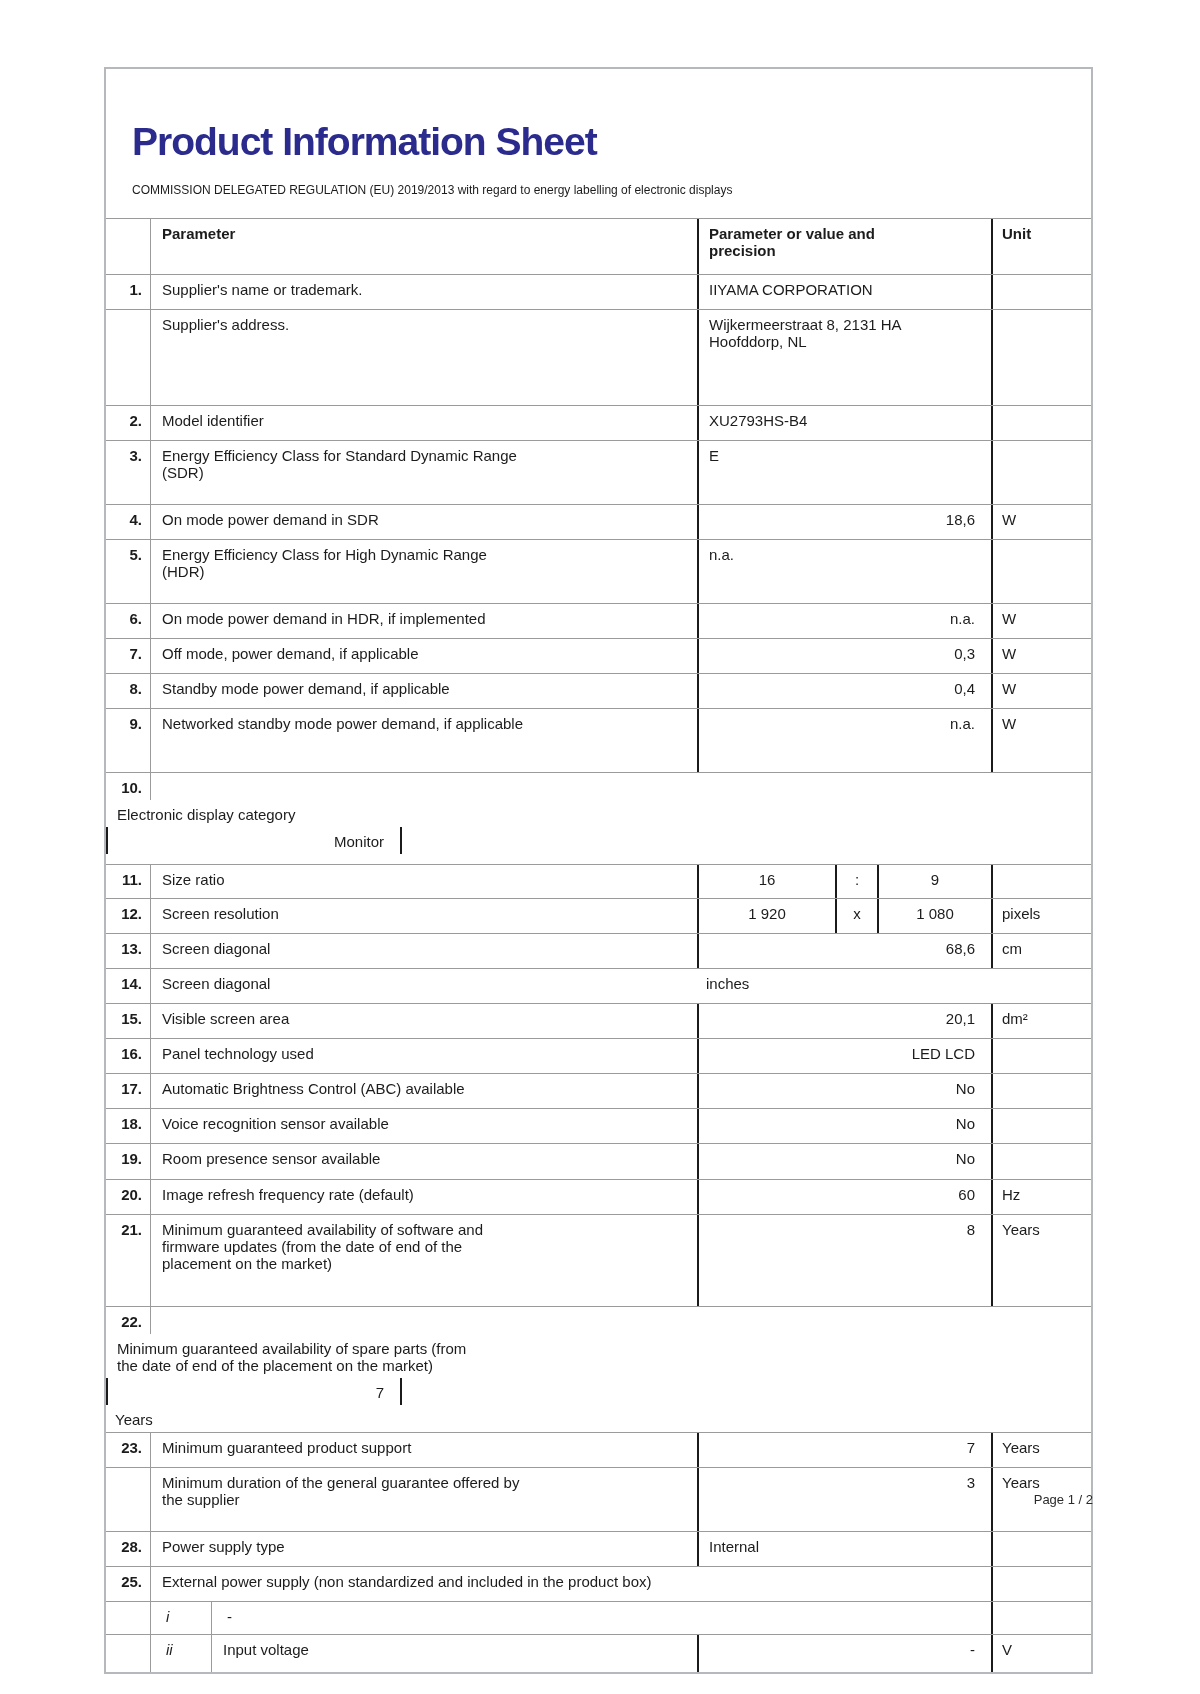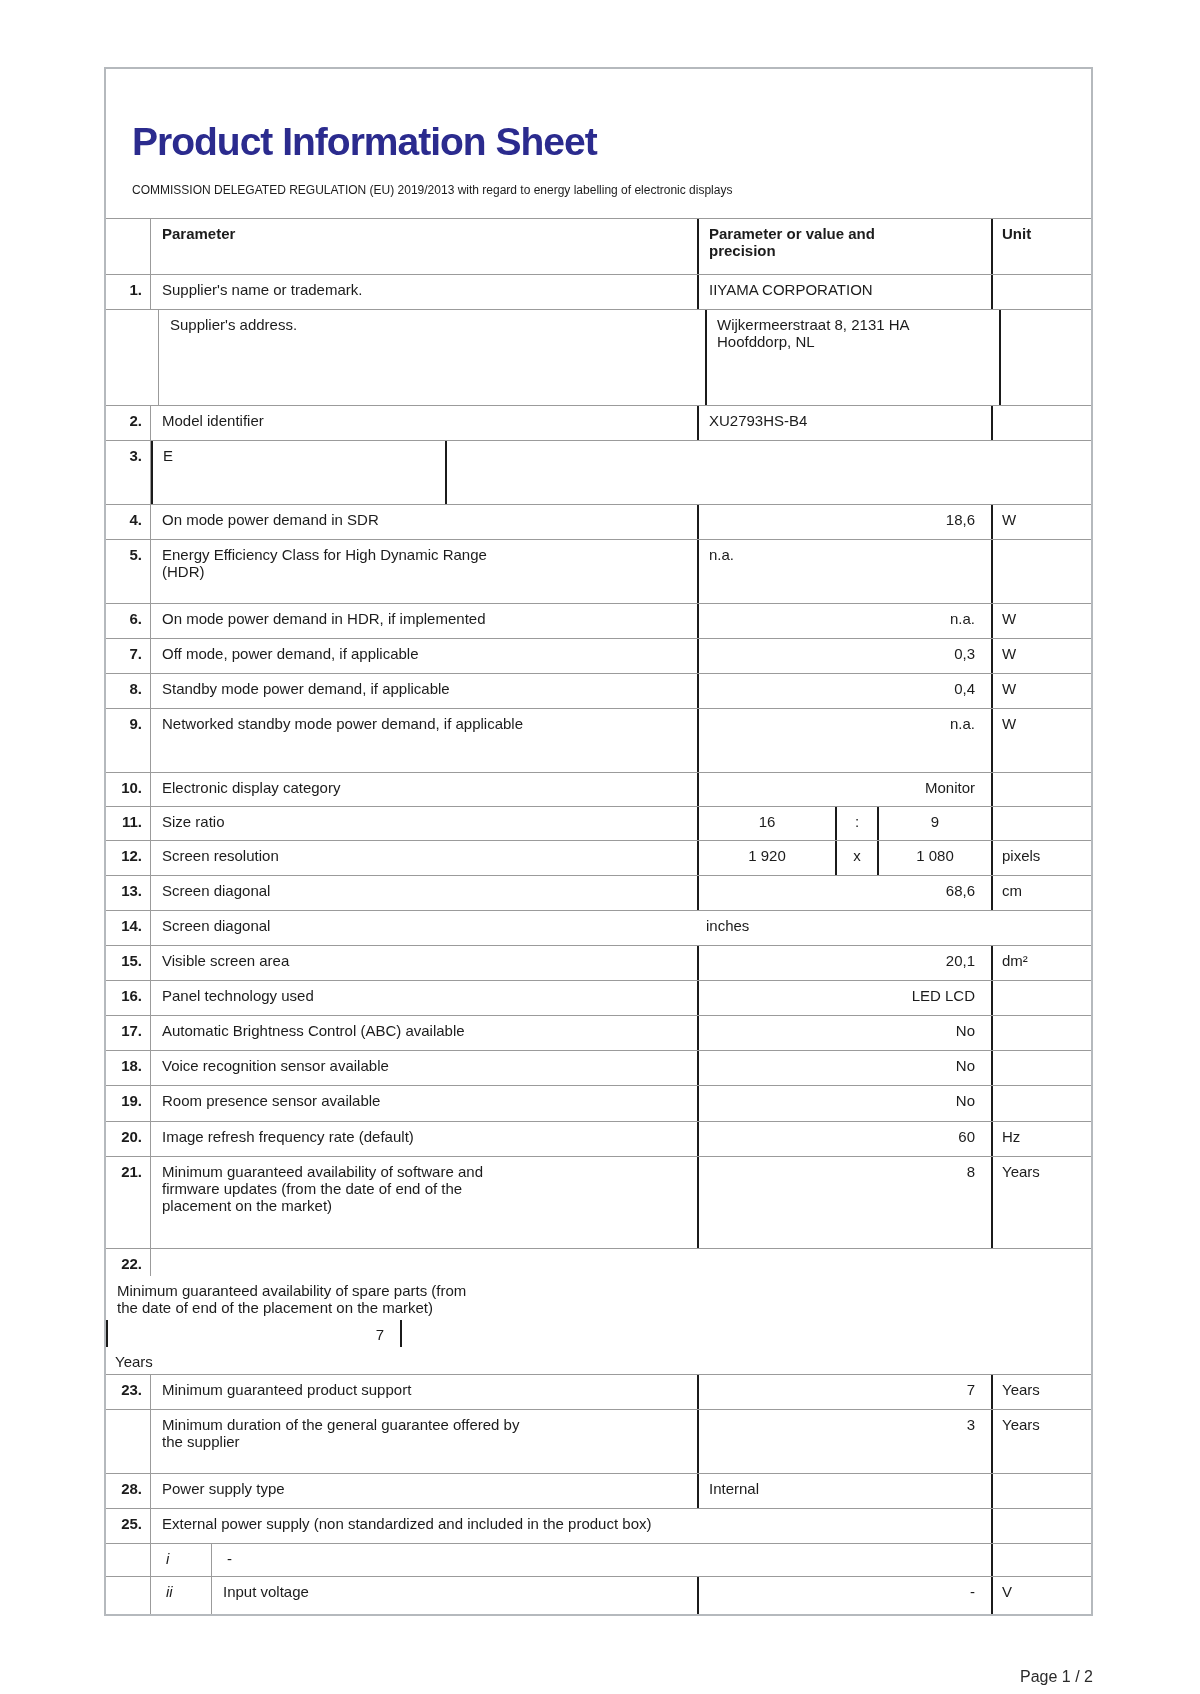--- a/index.html
+++ b/index.html
@@ -44,21 +44,21 @@
   .ptxt { display:block; max-width:365px; }
   .vtxt-left { display:block; max-width:195px; }
   .hdr { font-weight:bold; }
   .hdr-val { display:block; max-width:185px; }
   .c-val-triple { display:flex; padding:0; }
   .tri { padding-top:6px; text-align:center; }
   .tri-0 { width:136px; }
   .tri-1 { width:44px; border-left:2px solid #1b1b1b; border-right:2px solid #1b1b1b; }
   .tri-2 { flex:1; }
   .footer {
-    position:absolute; top:1668px; right:107px; font-size:16px; color:#2a2a2a;
+    position:absolute; top:1492px; right:107px; font-size:13px; color:#2a2a2a;
   }
 </style>
 </head>
 <body>
 
 <div class="canvas">
   <div class="page">
     <div class="page-head">
       <h1 class="title" style="color: rgb(43, 43, 142);">Product Information Sheet</h1>
       <p class="intro">COMMISSION DELEGATED REGULATION (EU) 2019/2013 with regard to energy labelling of electronic displays</p>
@@ -80,21 +80,21 @@
     <div class="row" style="min-height: 35px;">
           <div class="c c-num"><span>1.</span></div>
           <div class="c c-param">
             <span class="ptxt">Supplier's name or trademark.</span>
           </div>
           <div class="c c-val va-left">
             <span class="vtxt-left">IIYAMA CORPORATION</span>
           </div>
           <div class="c c-unit"></div>
         </div>
-        <div class="row" style="min-height: 96px; padding-left: 8px;">
+        <div class="row" style="min-height: 96px;">
           <div class="c c-num"></div>
           <div class="c c-param">
             <span class="ptxt">Supplier's address.</span>
           </div>
           <div class="c c-val va-left">
             <span class="vtxt-left">Wijkermeerstraat 8, 2131 HA Hoofddorp, NL</span>
           </div>
           <div class="c c-unit"></div>
         </div>
         <div class="row" style="min-height: 35px;">
@@ -102,20 +102,23 @@
           <div class="c c-param">
             <span class="ptxt">Model identifier</span>
           </div>
           <div class="c c-val va-left">
             <span class="vtxt-left">XU2793HS-B4</span>
           </div>
           <div class="c c-unit"></div>
         </div>
         <div class="row" style="min-height: 64px;">
           <div class="c c-num"><span>3.</span></div>
+          <div class="c c-param">
+            <span class="ptxt">Energy Efficiency Class for Standard Dynamic Range (SDR)</span>
+          </div>
           <div class="c c-val va-left">
             <span class="vtxt-left">E</span>
           </div>
           <div class="c c-unit"></div>
         </div>
         <div class="row" style="min-height: 35px;">
           <div class="c c-num"><span>4.</span></div>
           <div class="c c-param">
             <span class="ptxt">On mode power demand in SDR</span>
           </div>
@@ -157,21 +160,21 @@
           <div class="c c-unit"><span>W</span></div>
         </div>
         <div class="row" style="min-height: 64px;">
           <div class="c c-num"><span>9.</span></div>
           <div class="c c-param">
             <span class="ptxt">Networked standby mode power demand, if applicable</span>
           </div>
           <div class="c c-val va-right"><span>n.a.</span></div>
           <div class="c c-unit"><span>W</span></div>
         </div>
-        <div class="row" style="min-height: 34px;">
+        <div class="row" style="min-height: 34px; flex-direction: column;">
           <div class="c c-num"><span>10.</span></div>
           <div class="c c-param">
             <span class="ptxt">Electronic display category</span>
           </div>
           <div class="c c-val va-right"><span>Monitor</span></div>
           <div class="c c-unit"></div>
         </div>
         <div class="row" style="min-height: 34px;">
           <div class="c c-num"><span>11.</span></div>
           <div class="c c-param">

